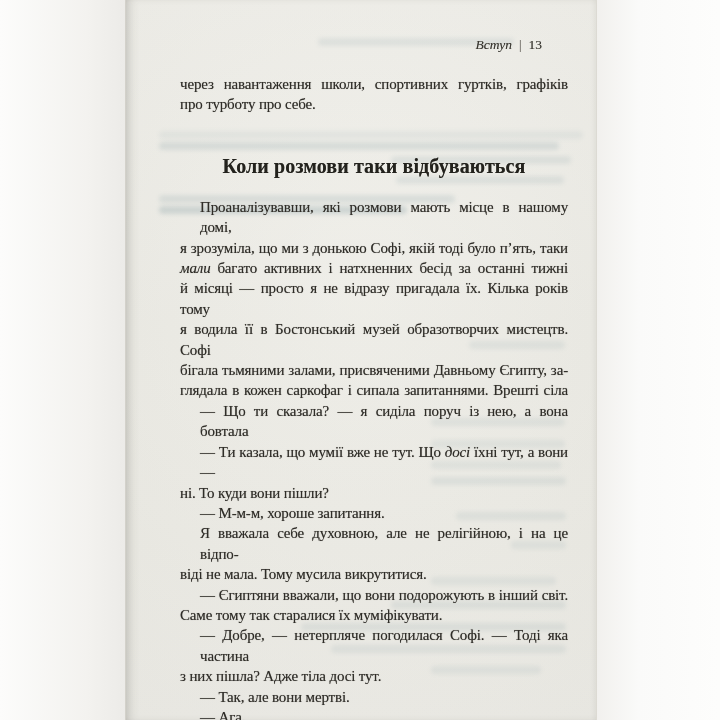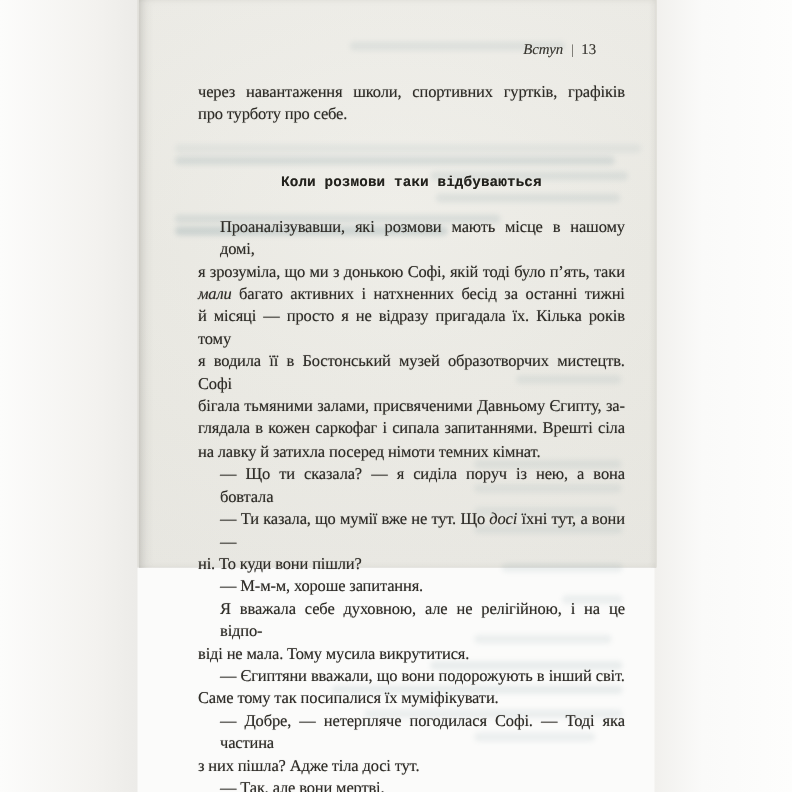--- a/index.html
+++ b/index.html
@@ -12,21 +12,21 @@
   .outer-left{
     position:absolute;left:0;top:0;width:125px;height:720px;
     background:linear-gradient(90deg,#fcfcfb 0%,#f3f2ef 70%,#ecebe8 100%);
   }
   .outer-right{
     position:absolute;left:595px;top:0;width:125px;height:720px;
     background:linear-gradient(90deg,#f1f0ed 0%,#fafaf9 35%,#fdfdfc 100%);
   }
   
   .page{
-    position:absolute;left:125px;top:0;width:470px;height:516px;
+    position:absolute;left:125px;top:0;width:470px;height:720px;
     background:
       radial-gradient(120% 90% at 50% 40%, rgba(255,255,255,0.20), rgba(0,0,0,0.035)),
       linear-gradient(180deg,#efeee8 0%,#eae9e2 45%,#ebeae3 75%,#edece6 100%);
     box-shadow:inset 8px 0 14px -10px rgba(60,58,50,0.45),
                inset -4px 0 10px -8px rgba(60,58,50,0.30);
     border-left:1px solid #d3d1ca;
     border-right:1px solid #dcdad3;
   }
   
   .ghost{
@@ -52,22 +52,22 @@
     text-shadow:0 0 0.7px rgba(47,45,40,0.55);
   }
   .para .line{text-align:justify;text-align-last:justify;}
   .para .line.last{text-align-last:left;}
   .para.indent .line:first-child{padding-left:20px;}
   .it{font-style:italic;}
   .sup{font-size:9.5px;position:relative;top:-4.5px;letter-spacing:-0.3px;}
   .chapter-heading{
     margin:40px 0 20px 0;
     text-align:center;text-align-last:center;
-    font-family:Liberation Mono, monospace;
-    font-weight:700;font-size:13px;line-height:22px;color:#23221d;
+    font-family:Liberation Serif, serif;
+    font-weight:700;font-size:20px;line-height:22px;color:#23221d;
     letter-spacing:0.1px;
     text-shadow:0 0 0.6px rgba(35,34,29,0.5);
   }
 </style>
 </head>
 <body>
 
 <div class="outer-left"></div>
 <div class="outer-right"></div>
 
@@ -113,39 +113,38 @@
 
       <div>
           <div class="para indent">
             <div class="line"><span>Проаналізувавши, які розмови мають місце в нашому домі,</span></div>
             <div class="line"><span>я зрозуміла, що ми з донькою Софі, якій тоді було п’ять, таки</span></div>
             <div class="line"><span class="it">мали</span><span> багато активних і натхненних бесід за останні тижні</span></div>
             <div class="line"><span>й місяці — просто я не відразу пригадала їх. Кілька років тому</span></div>
             <div class="line"><span>я водила її в Бостонський музей образотворчих мистецтв. Софі</span></div>
             <div class="line"><span>бігала тьмяними залами, присвяченими Давньому Єгипту, за-</span></div>
             <div class="line"><span>глядала в кожен саркофаг і сипала запитаннями. Врешті сіла</span></div>
-            <div class="line last"><span>на лавку й затихла посеред німоти темних кімнат.</span></div>
           </div>
           <div class="para indent">
             <div class="line"><span>— Що ти сказала? — я сиділа поруч із нею, а вона бовтала</span></div>
           </div>
           <div class="para indent">
             <div class="line"><span>— Ти казала, що мумії вже не тут. Що </span><span class="it">досі</span><span> їхні тут, а вони —</span></div>
             <div class="line last"><span>ні. То куди вони пішли?</span></div>
           </div>
           <div class="para indent">
             <div class="line last"><span>— М-м-м, хороше запитання.</span></div>
           </div>
           <div class="para indent">
             <div class="line"><span>Я вважала себе духовною, але не релігійною, і на це відпо-</span></div>
             <div class="line last"><span>віді не мала. Тому мусила викрутитися.</span></div>
           </div>
           <div class="para indent">
             <div class="line"><span>— Єгиптяни вважали, що вони подорожують в інший світ.</span></div>
-            <div class="line last"><span>Саме тому так посипалися їх муміфікувати.</span></div>
+            <div class="line last"><span>Саме тому так старалися їх муміфікувати.</span></div>
           </div>
           <div class="para indent">
             <div class="line"><span>— Добре, — нетерпляче погодилася Софі. — Тоді яка частина</span></div>
             <div class="line last"><span>з них пішла? Адже тіла досі тут.</span></div>
           </div>
           <div class="para indent">
             <div class="line last"><span>— Так, але вони мертві.</span></div>
           </div>
           <div class="para indent">
             <div class="line last"><span>— Ага.</span></div>

